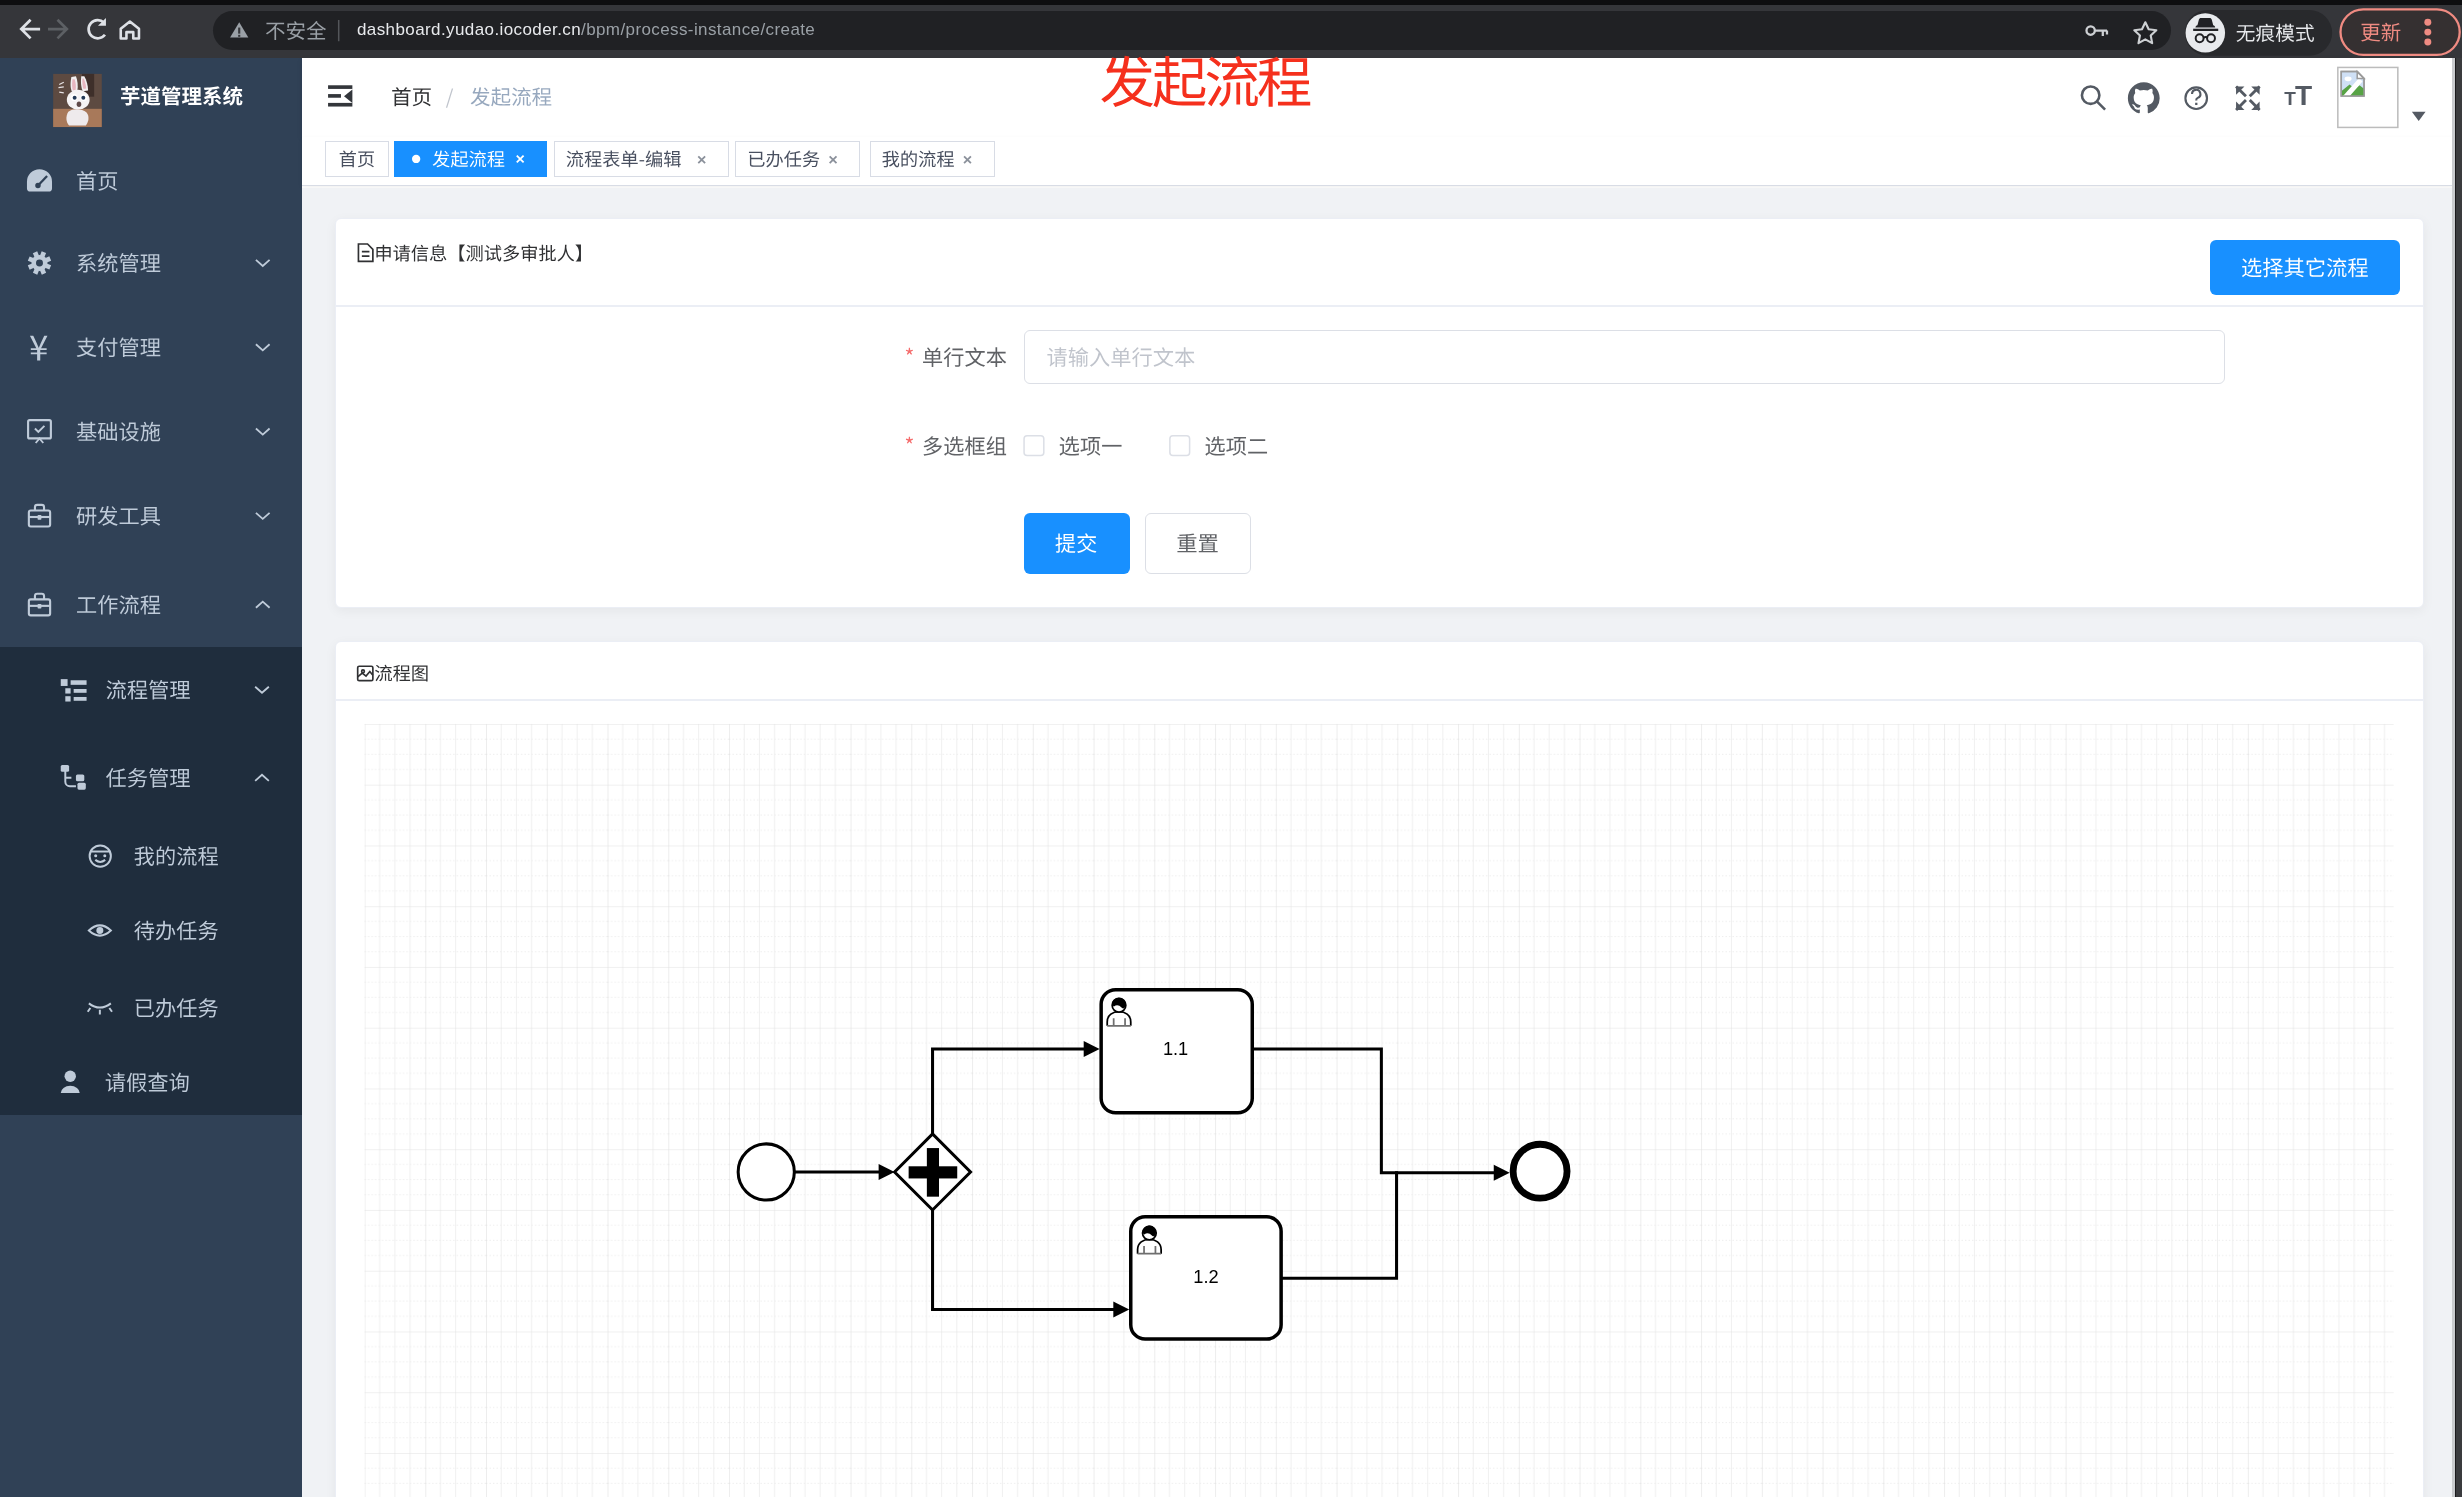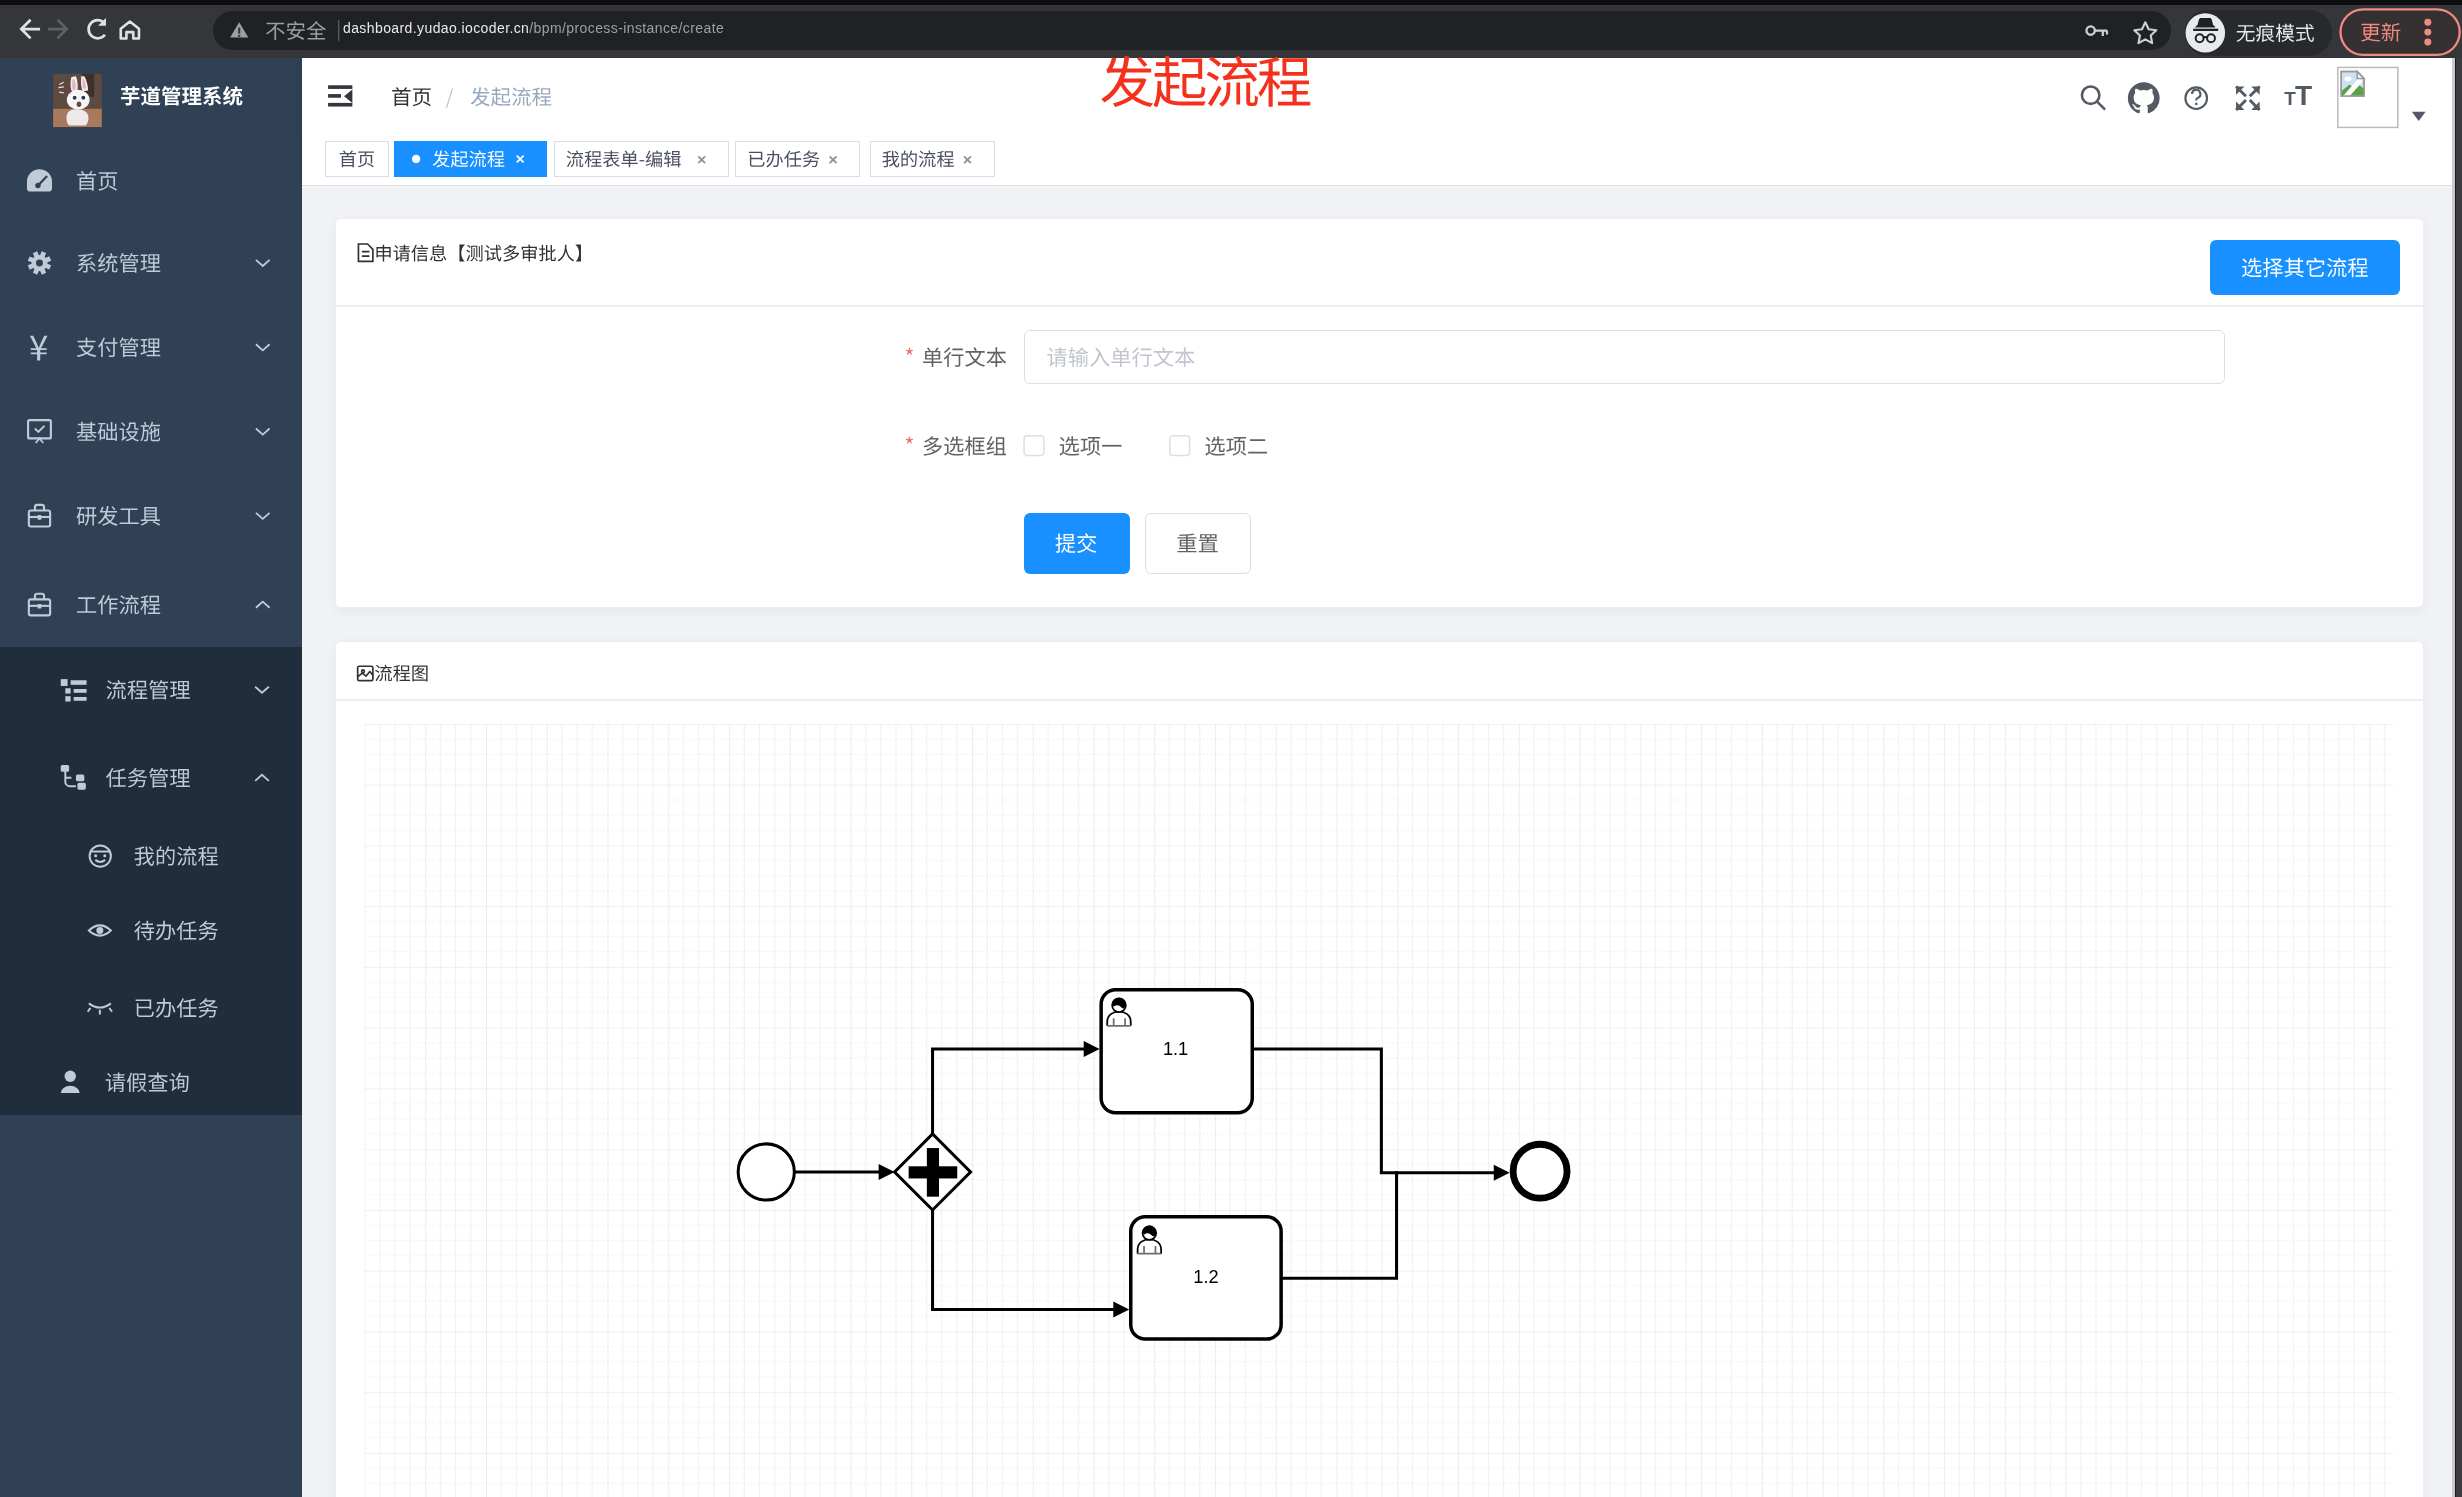--- a/index.html
+++ b/index.html
@@ -1,20 +1,20 @@
 <!DOCTYPE html>
 <html style="font-size:12px"><head><meta charset="utf-8"><style>*{margin:0;padding:0;box-sizing:border-box}
 html,body{width:2462px;height:1498px;overflow:hidden;background:#fff;font-family:"Liberation Sans",sans-serif;position:relative}
 .abs{position:absolute}
 #ovl{position:absolute;left:0;top:0;z-index:50}
 </style></head><body>
 <div class="abs" style="left:0;top:0;width:2462px;height:4.6px;background:#0e0e10"></div>
 <div class="abs" style="left:0;top:4.6px;width:2462px;height:54px;background:#35363a;border-bottom:0.8px solid #2a2b2e"></div>
 <div class="abs" style="left:213px;top:10.6px;width:1958px;height:39px;background:#202124;border-radius:20px"></div>
-<div class="abs" style="left:343px;top:20px;font-size:14px;color:#e8eaed;letter-spacing:0.4px">dashboard.yudao.iocoder.cn<span style="color:#9aa0a6">/bpm/process-instance/create</span></div>
+<div class="abs" style="left:357px;top:20px;font-size:17px;color:#e8eaed;letter-spacing:0.4px">dashboard.yudao.iocoder.cn<span style="color:#9aa0a6">/bpm/process-instance/create</span></div>
 <div class="abs" style="left:0;top:58px;width:302px;height:1439px;background:#304156"></div>
 <div class="abs" style="left:0;top:647px;width:302px;height:468px;background:#1f2d3d"></div>
 <div class="abs" style="left:302px;top:58px;width:2152px;height:79px;background:#fff;box-shadow:0 1.5px 6px rgba(0,21,41,.08)"></div>
 <div class="abs" style="left:302px;top:137px;width:2152px;height:49px;background:#fff;border-bottom:1.5px solid #d8dce5;box-shadow:0 1.5px 4.6px rgba(0,0,0,.06)"></div>
 <div class="abs" style="left:302px;top:188px;width:2152px;height:1310px;background:#f0f2f5"></div>
 <div class="abs" style="left:325px;top:141px;width:64px;height:36px;background:#fff;border:1.5px solid #d8dce5"></div>
 <div class="abs" style="left:394px;top:141px;width:153px;height:36px;background:#1890ff;border:1.5px solid #1890ff"></div>
 <div class="abs" style="left:554px;top:141px;width:175px;height:36px;background:#fff;border:1.5px solid #d8dce5"></div>
 <div class="abs" style="left:735px;top:141px;width:125px;height:36px;background:#fff;border:1.5px solid #d8dce5"></div>
 <div class="abs" style="left:870px;top:141px;width:125px;height:36px;background:#fff;border:1.5px solid #d8dce5"></div>

